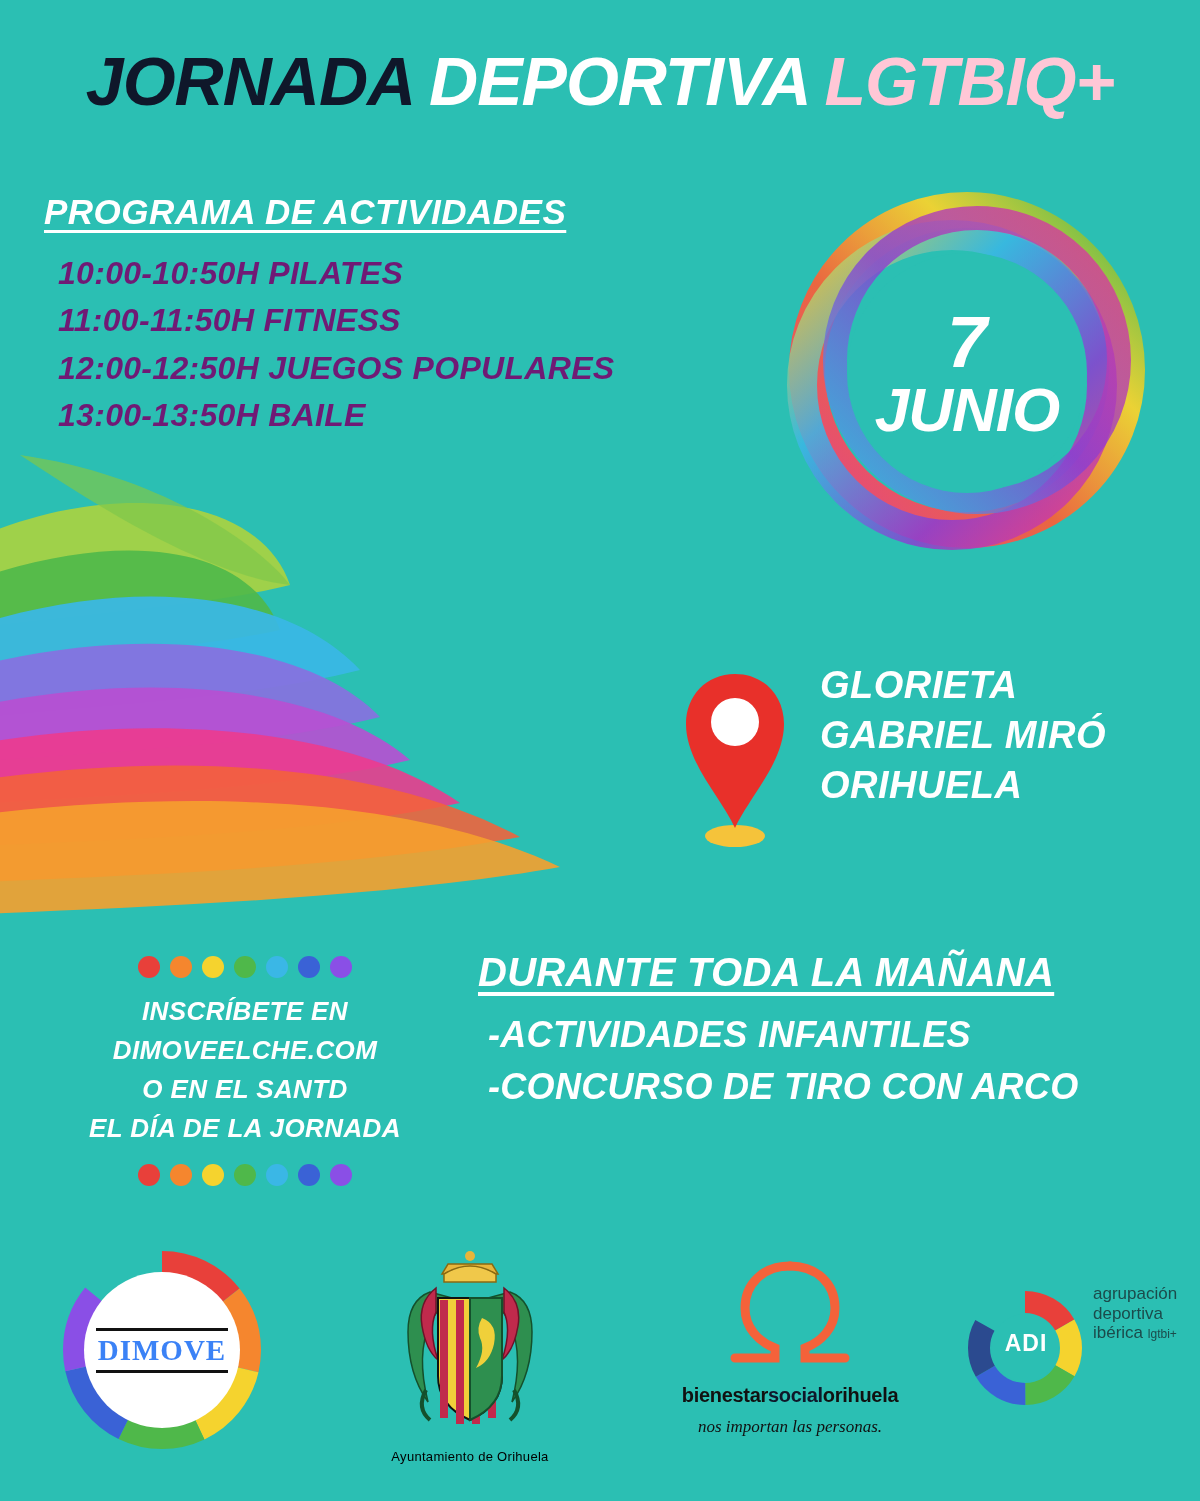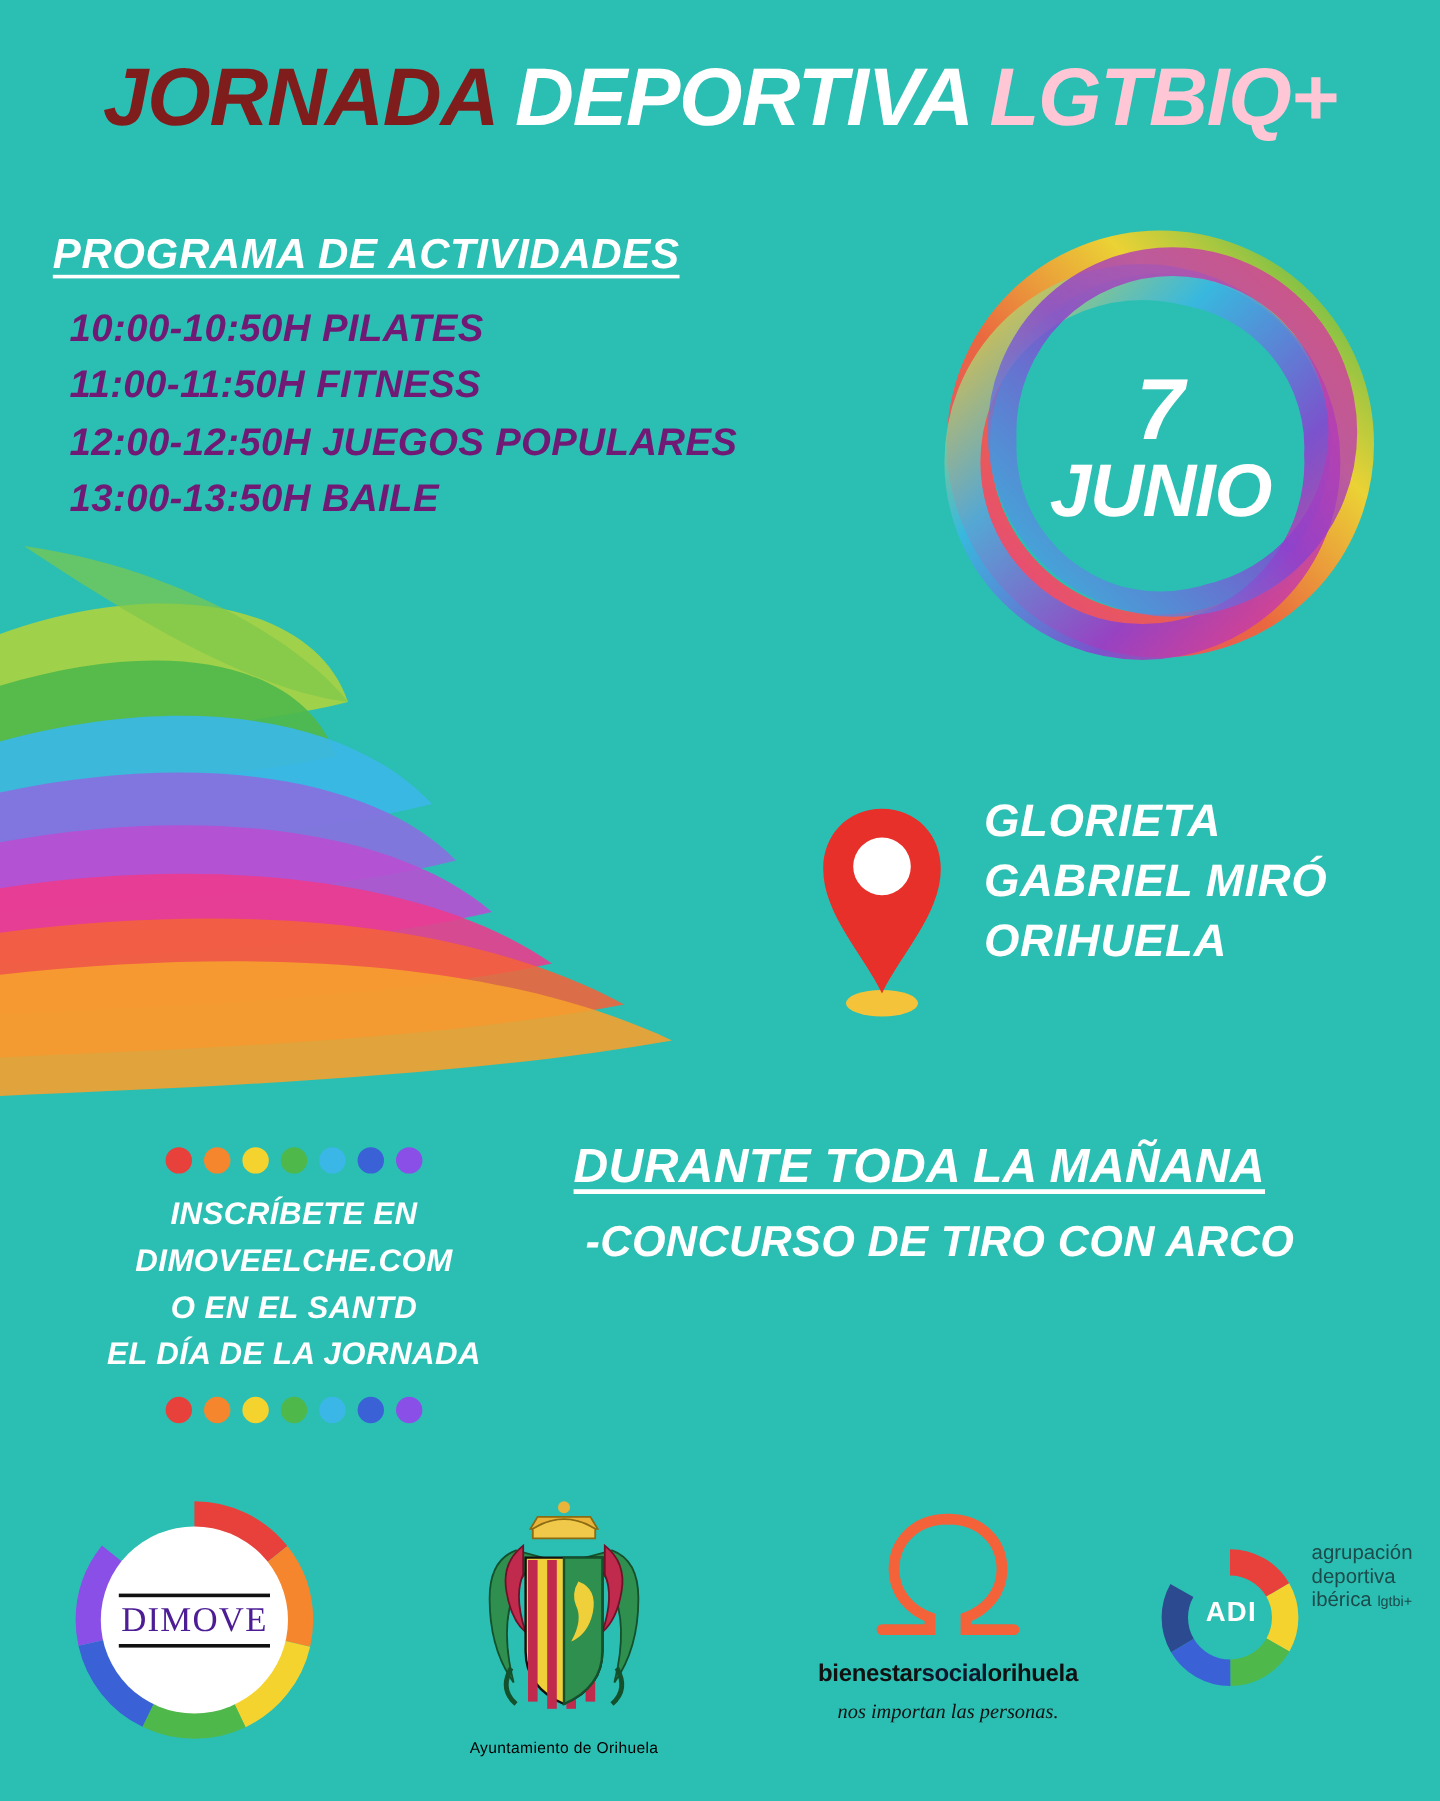--- a/index.html
+++ b/index.html
@@ -14,21 +14,21 @@
 
   
   .title{
     position:absolute;left:0;top:42px;width:1200px;
     text-align:center;
     font-size:68px;font-weight:bold;font-style:italic;
     letter-spacing:-1px;
     white-space:nowrap;
   }
   .title span{display:inline-block;}
-  .t1{color:#7f1d1d;}
+  .t1{color:#0f172a;}
   .t2{color:#ffffff;margin-left:14px;}
   .t3{color:#ffc7d6;margin-left:14px;}
 
   
   .program{position:absolute;left:44px;top:192px;width:720px;}
   .program h2{
     margin:0 0 18px 0;
     font-size:35px;font-weight:bold;font-style:italic;color:#fff;
     text-decoration:underline;text-underline-offset:6px;
     letter-spacing:.5px;
@@ -95,21 +95,21 @@
 
   .dimove{left:62px;top:10px;width:200px;height:200px;}
   .dimove .ringwrap{position:absolute;inset:0;}
   .dimove .inner{
     position:absolute;left:22px;top:22px;width:156px;height:156px;
     background:#fff;border-radius:50%;
     display:flex;align-items:center;justify-content:center;
   }
   .dimove .word{
     font-family:"Liberation Serif", serif;
-    font-size:29px;font-weight:normal;color:#4c1d95;letter-spacing:1px;
+    font-size:29px;font-weight:bold;color:#3b82f6;letter-spacing:1px;
     border-top:3px solid #111;border-bottom:3px solid #111;
     padding:3px 2px;
   }
 
   .orihuela{left:355px;top:0;width:230px;height:245px;text-align:center;}
   .orihuela .caption{
     font-size:13px;color:#000000;margin-top:4px;letter-spacing:.3px;
   }
 
   .bienestar{left:660px;top:18px;width:260px;height:215px;text-align:center;}
@@ -233,20 +233,21 @@
         <i style="background:#4fb84a"></i>
         <i style="background:#3ab7e6"></i>
         <i style="background:#3a62d6"></i>
         <i style="background:#8a4fe6"></i>
     </div>
   </div>
 
   <div class="morning">
     <h2>DURANTE TODA LA MAÑANA</h2>
     <ul>
+      <li>-ACTIVIDADES INFANTILES</li>
       <li>-CONCURSO DE TIRO CON ARCO</li>
     </ul>
   </div>
 
   <div class="logos">
 
     <div class="logo dimove">
       <svg class="ringwrap" viewBox="0 0 200 200">
         <circle cx="100" cy="100" r="88" fill="none" stroke="#e8403a" stroke-width="22" stroke-dasharray="79 474" stroke-dashoffset="0" transform="rotate(-90 100 100)"></circle>
         <circle cx="100" cy="100" r="88" fill="none" stroke="#f5862e" stroke-width="22" stroke-dasharray="79 474" stroke-dashoffset="-79" transform="rotate(-90 100 100)"></circle>

